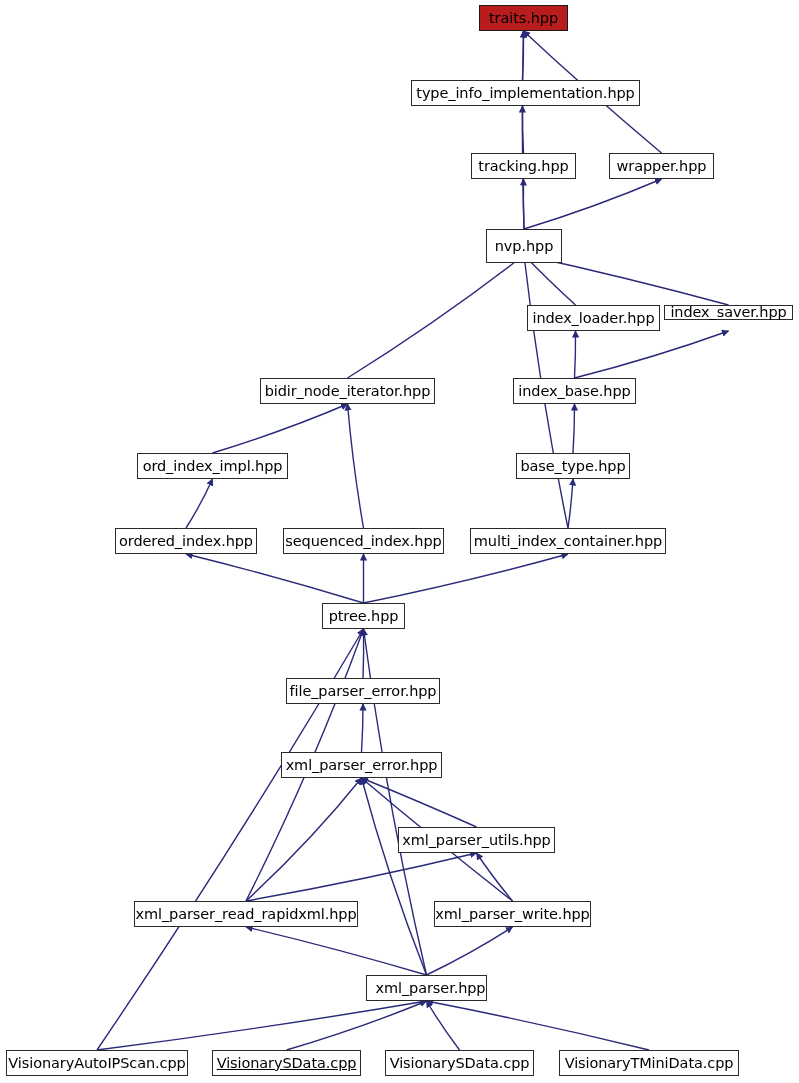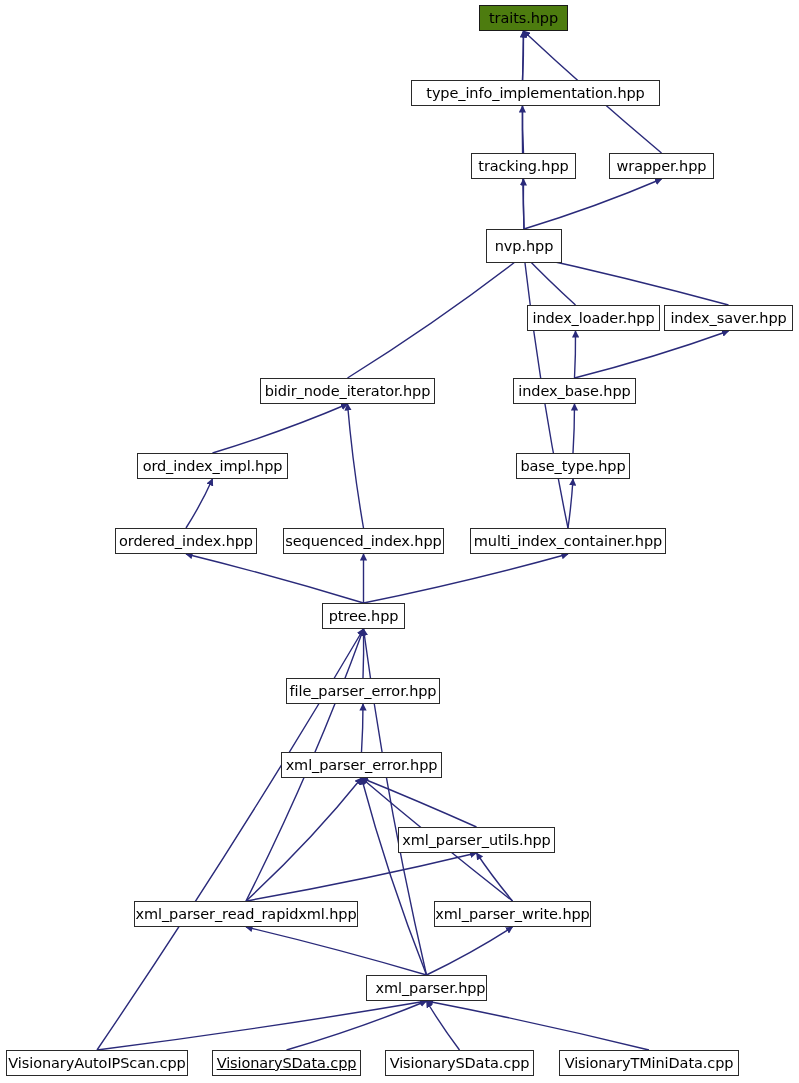--- a/index.html
+++ b/index.html
@@ -20,21 +20,21 @@
     font-size:14.5px;
     line-height:1;
     display:flex;
     align-items:center;
     justify-content:center;
     white-space:nowrap;
     z-index:5;
     letter-spacing:-0.1px;
   }
   .node.highlight{
-    background:#4d7c0f;
+    background:#b91c1c;
     border-color:#1a1a1a;
   }
 </style>
 </head>
 <body>
 
 <div id="canvas">
   <svg id="edges" viewBox="0 0 799 1083">
     <defs>
       <marker id="arrow" viewBox="0 0 10 10" refX="9" refY="5" markerWidth="5.2" markerHeight="5.2" orient="auto-start-reverse">
@@ -75,26 +75,26 @@
         <path d="M 426.5 975 Q 472.4680599099186 952.8232368018072 512.5 927" marker-end="url(#arrow)"></path>
         <path d="M 426.5 975 Q 387.49209656480417 875.763790474336 361.5 778" marker-end="url(#arrow)"></path>
         <path d="M 97 1050 Q 238.5304121382526 841.2971332214545 363.5 629" marker-end="url(#arrow)"></path>
         <path d="M 97 1050 Q 263.1915075344842 1028.8234523564727 426.5 1001" marker-end="url(#arrow)"></path>
         <path d="M 286.5 1050 Q 359.6403111374654 1028.5762231550682 426.5 1001" marker-end="url(#arrow)"></path>
         <path d="M 459.5 1050 Q 440.7066068965539 1024.9704468402538 426.5 1001" marker-end="url(#arrow)"></path>
         <path d="M 649 1050 Q 535.6423031559203 1022.2186294030946 426.5 1001" marker-end="url(#arrow)"></path>
       </g>
   </svg>
 <div class="node highlight" style="left: 479px; top: 5px; width: 89px; height: 26px;">traits.hpp</div>
-    <div class="node" style="left: 411px; top: 80px; width: 249px; height: 26px;">type_info_implementation.hpp</div>
+    <div class="node" style="left: 411px; top: 80px; width: 229px; height: 26px;">type_info_implementation.hpp</div>
     <div class="node" style="left: 471px; top: 153px; width: 105px; height: 26px;">tracking.hpp</div>
     <div class="node" style="left: 609px; top: 153px; width: 105px; height: 26px;">wrapper.hpp</div>
     <div class="node" style="left: 486px; top: 229px; width: 76px; height: 34px; text-align: right;">nvp.hpp</div>
     <div class="node" style="left: 527px; top: 305px; width: 133px; height: 26px;">index_loader.hpp</div>
-    <div class="node" style="left: 664px; top: 305px; width: 129px; height: 26px;">index_saver.hpp</div>
+    <div class="node" style="left: 664px; top: 305px; width: 129px; height: 15px;">index_saver.hpp</div>
     <div class="node" style="left: 260px; top: 378px; width: 175px; height: 26px;">bidir_node_iterator.hpp</div>
     <div class="node" style="left: 513px; top: 378px; width: 123px; height: 26px;">index_base.hpp</div>
     <div class="node" style="left: 137px; top: 453px; width: 151px; height: 26px;">ord_index_impl.hpp</div>
     <div class="node" style="left: 516px; top: 453px; width: 114px; height: 26px;">base_type.hpp</div>
     <div class="node" style="left: 115px; top: 528px; width: 142px; height: 26px;">ordered_index.hpp</div>
     <div class="node" style="left: 283px; top: 528px; width: 161px; height: 26px;">sequenced_index.hpp</div>
     <div class="node" style="left: 470px; top: 528px; width: 196px; height: 26px;">multi_index_container.hpp</div>
     <div class="node" style="left: 322px; top: 603px; width: 83px; height: 26px;">ptree.hpp</div>
     <div class="node" style="left: 286px; top: 678px; width: 154px; height: 26px;">file_parser_error.hpp</div>
     <div class="node" style="left: 281px; top: 752px; width: 161px; height: 26px;">xml_parser_error.hpp</div>

